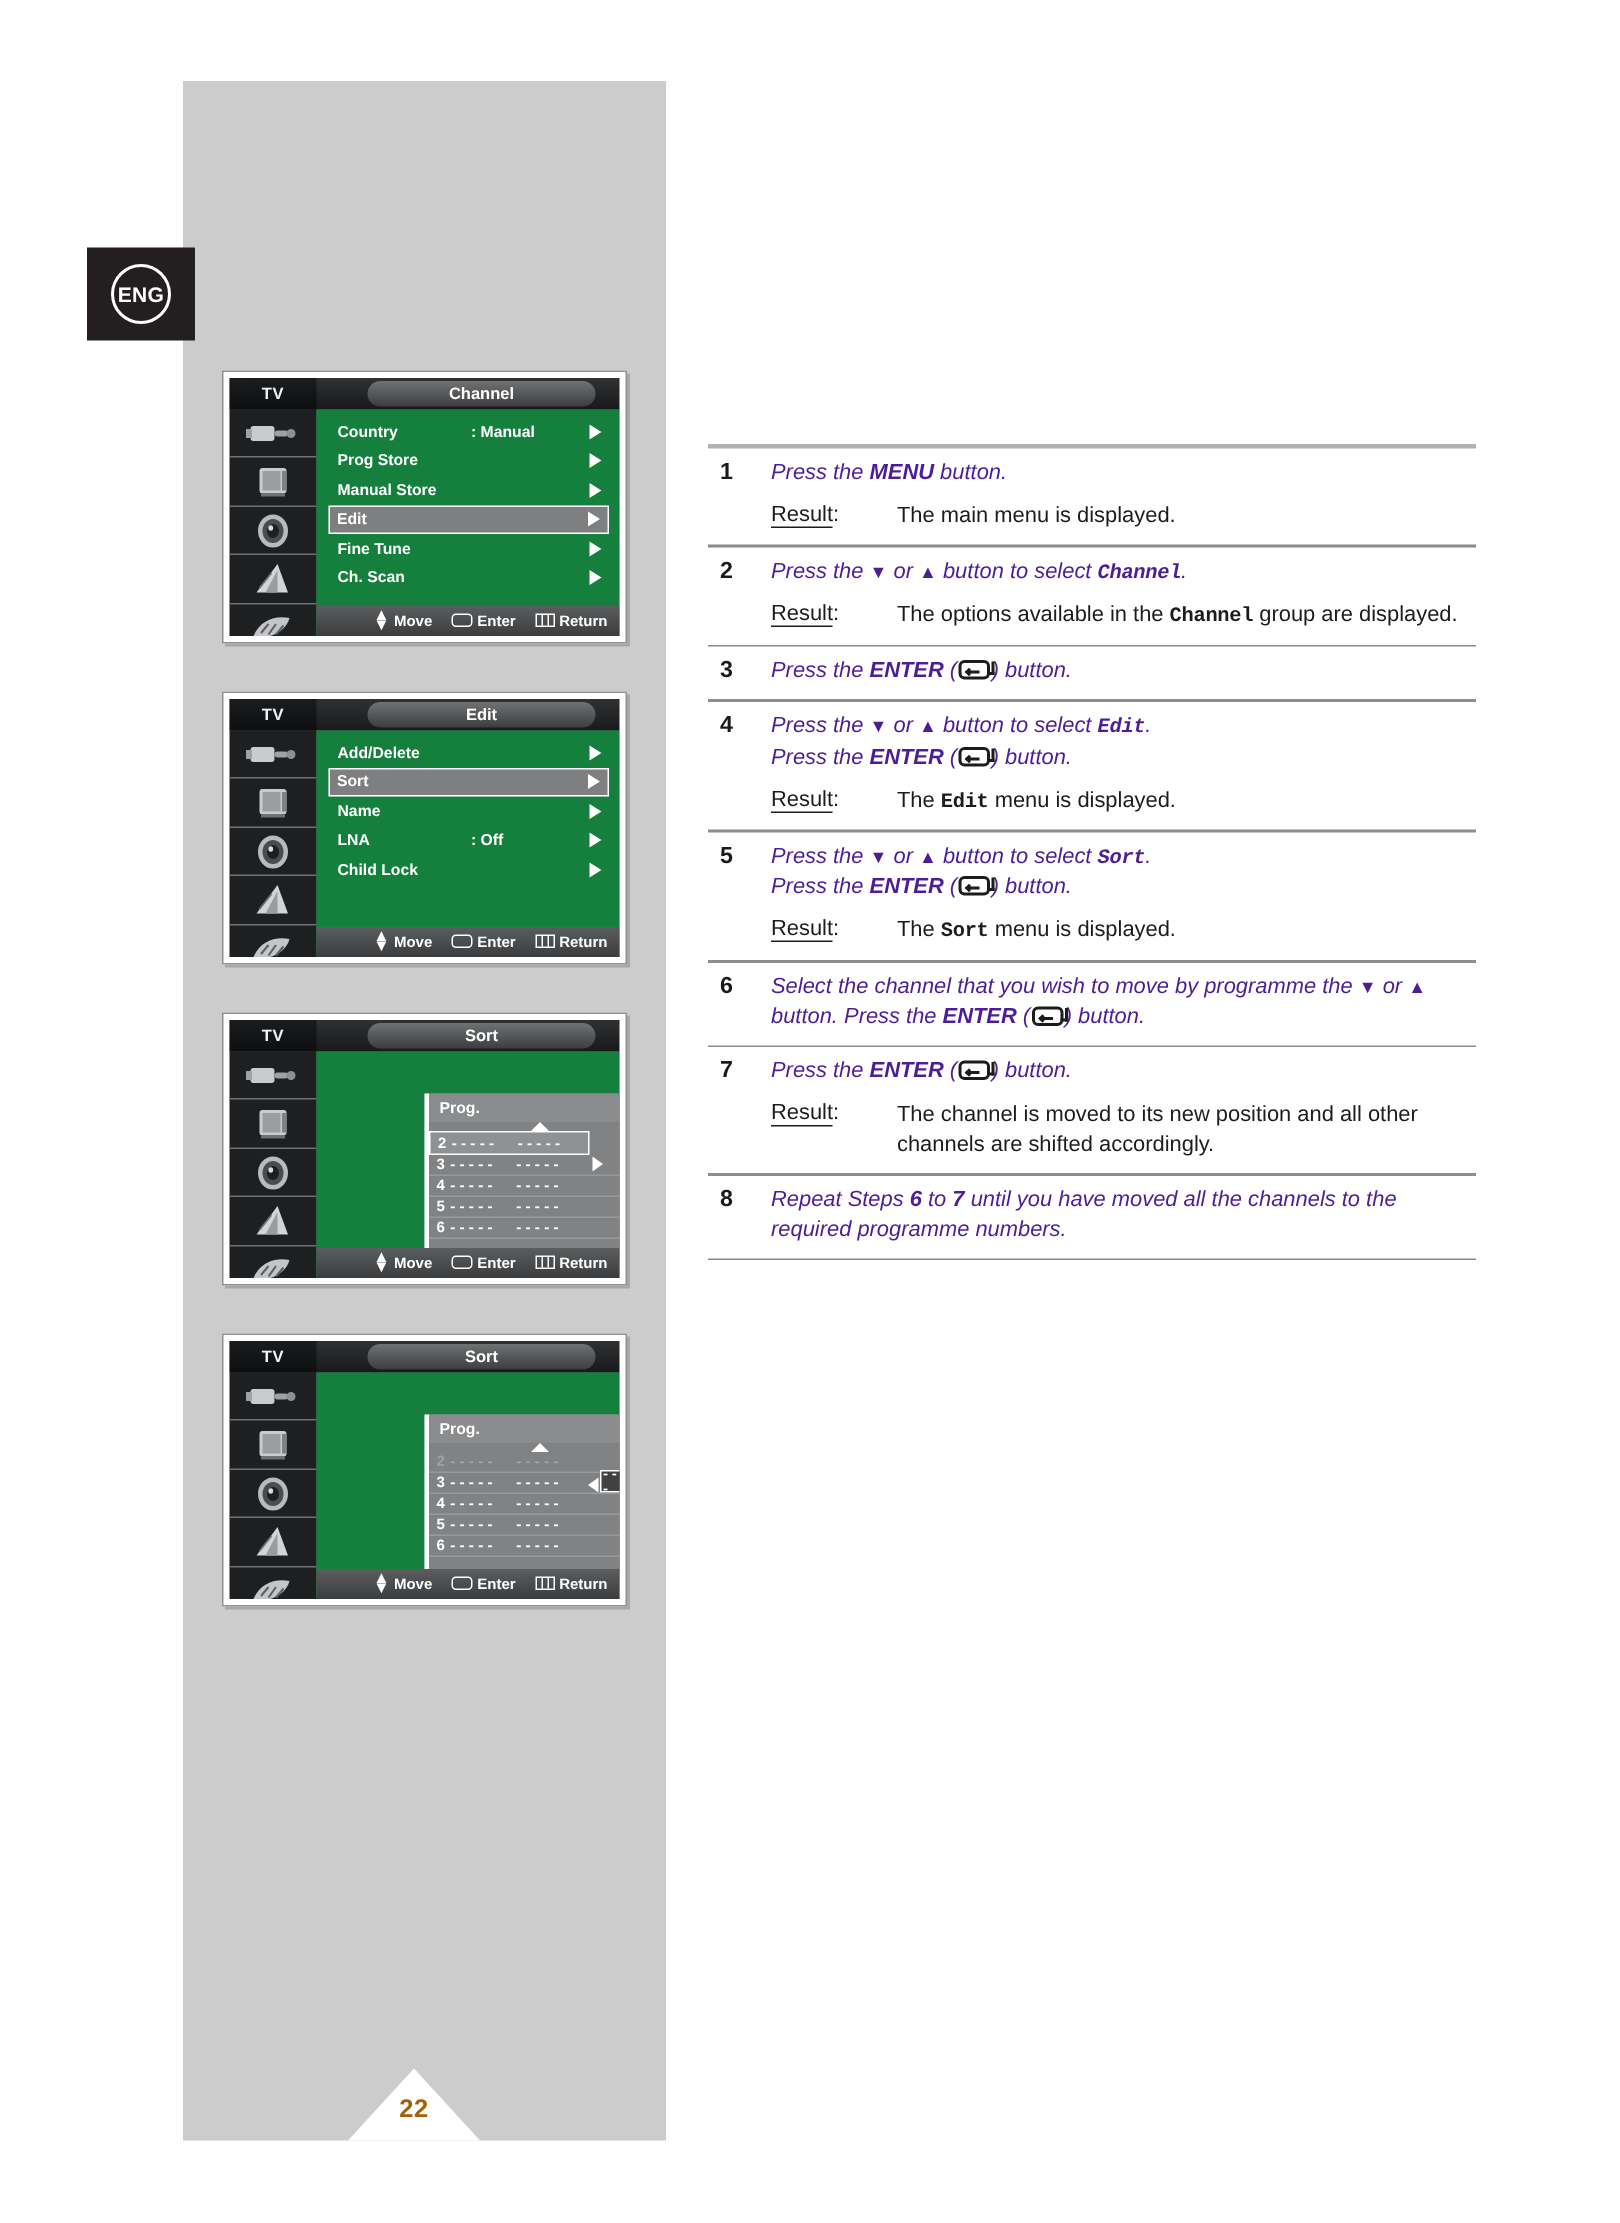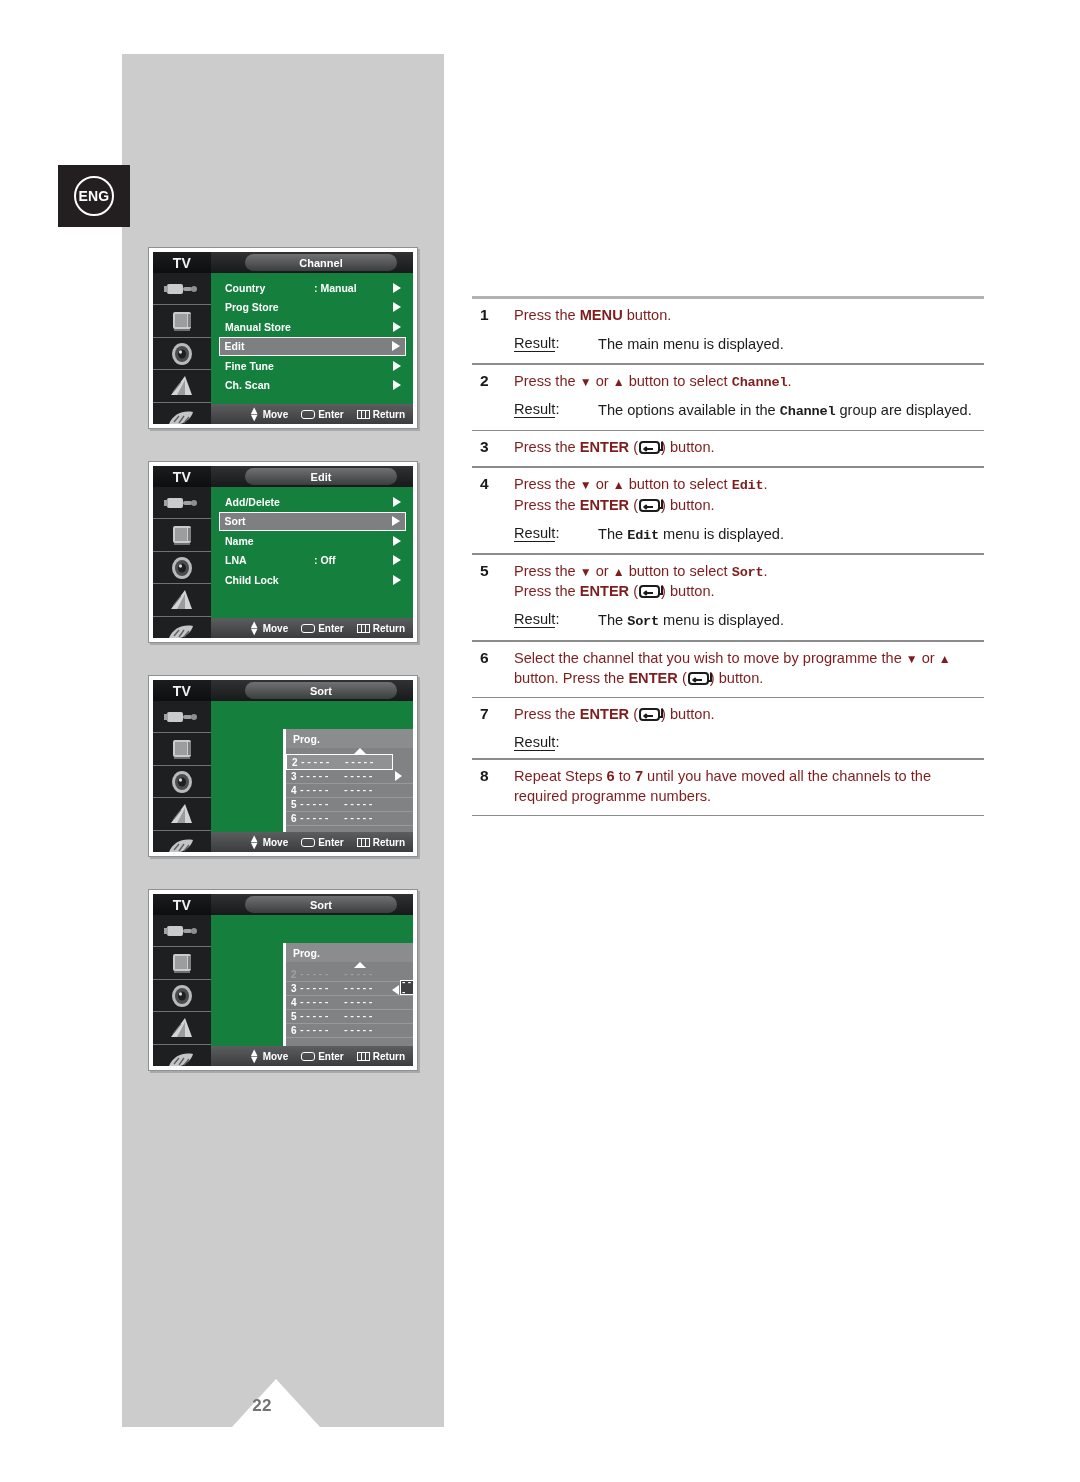--- a/index.html
+++ b/index.html
@@ -25,25 +25,25 @@
   .page-notch {
     position: absolute;
     left: 232px; top: 1379px;
     width: 0; height: 0;
     border-left: 44px solid transparent;
     border-right: 44px solid transparent;
     border-bottom: 48px solid #ffffff;
   }
   .page-num {
     position: absolute;
-    left: 218px; top: 1396px;
+    left: 232px; top: 1396px;
     width: 88px;
     text-align: center;
     font-size: 17px; font-weight: bold;
-    color: #737373;
+    color: #a16207;
     letter-spacing: .3px;
   }
 
   
   .eng-badge {
     position: absolute;
     left: 58px; top: 165px;
     width: 72px; height: 62px;
     background: #231f20;
     display: flex; align-items: center; justify-content: center;
@@ -107,22 +107,23 @@
   .step-num {
     width: 42px;
     flex: 0 0 42px;
     font-size: 15.5px; font-weight: bold;
     color: #1a1a1a;
     padding-left: 8px;
   }
   .step-body { flex: 1; }
   .step-line {
     font-size: 14.6px;
-    color: #7f1d1d;
+    color: #4c1d95;
     line-height: 1.37;
+    font-style: italic;
   }
   .mono {
     font-family: "Liberation Mono", monospace;
     font-weight: bold;
     font-size: 13.6px;
     letter-spacing: -0.2px;
   }
   .b { font-weight: bold; }
   .result-row {
     display: flex;
@@ -195,21 +196,21 @@
   .osd-topbar {
     position: relative;
     height: 21px;
     background: linear-gradient(#2f3133, #17191b);
   }
   .osd-tv {
     position: absolute; left: 0; top: 0;
     width: 58px; height: 21px;
     background: linear-gradient(#1a1c1e, #0c0e10);
     color: #f2f2f2;
-    font-size: 14px; font-weight: bold;
+    font-size: 11px; font-weight: bold;
     display: flex; align-items: center; justify-content: center;
     letter-spacing: .4px;
   }
   .osd-pill {
     position: absolute;
     left: 92px; top: 2px;
     width: 152px; height: 17px;
     border-radius: 9px;
     background: linear-gradient(#6f7173, #3b3d3f);
     color: #ffffff;
@@ -426,20 +427,21 @@
           <div class="step-line"><span><span>Select the channel that you wish to move by programme the </span><span class="arrow-g">▼</span><span> or </span><span class="arrow-g">▲</span><span> button. Press the </span><span class="b">ENTER</span><span> (</span><span class="enterkey"><span class="enterhook"></span></span><span>) button.</span></span></div>
         </div>
       </div>
       <div class="rule thin"></div>
       <div class="step">
         <div class="step-num">7</div>
         <div class="step-body">
           <div class="step-line"><span><span>Press the </span><span class="b">ENTER</span><span> (</span><span class="enterkey"><span class="enterhook"></span></span><span>) button.</span></span></div>
           <div class="result-row">
             <div class="result-label"><span>Result</span>:</div>
+            <div class="result-text"><span><span>The channel is moved to its new position and all other channels are shifted accordingly.</span></span></div>
           </div>
         </div>
       </div>
       <div class="rule thin"></div>
       <div class="step">
         <div class="step-num">8</div>
         <div class="step-body">
           <div class="step-line"><span><span>Repeat Steps </span><span class="b">6</span><span> to </span><span class="b">7</span><span> until you have moved all the channels to the required programme numbers.</span></span></div>
         </div>
       </div>

